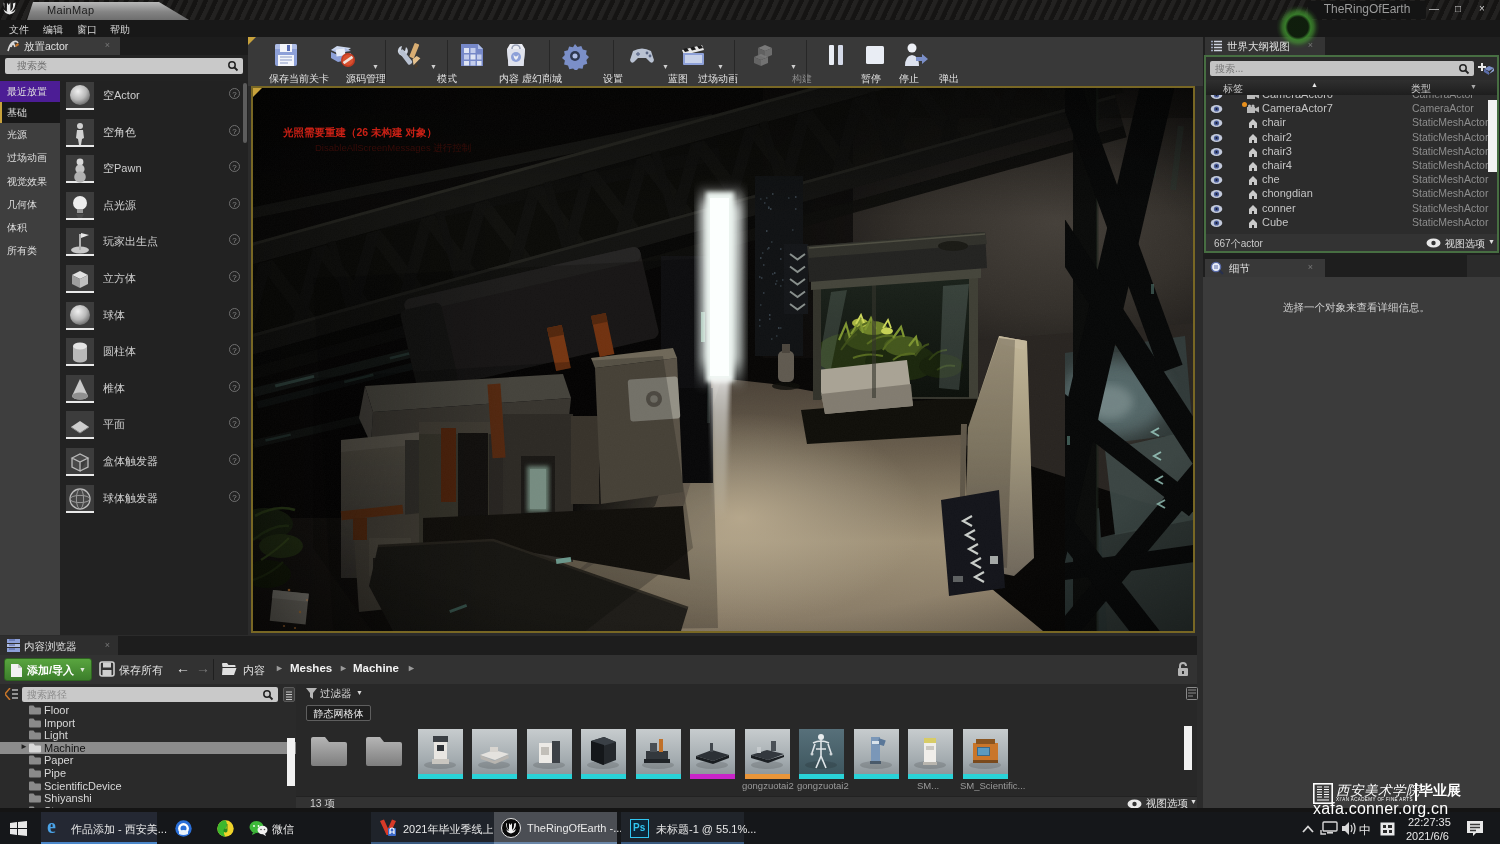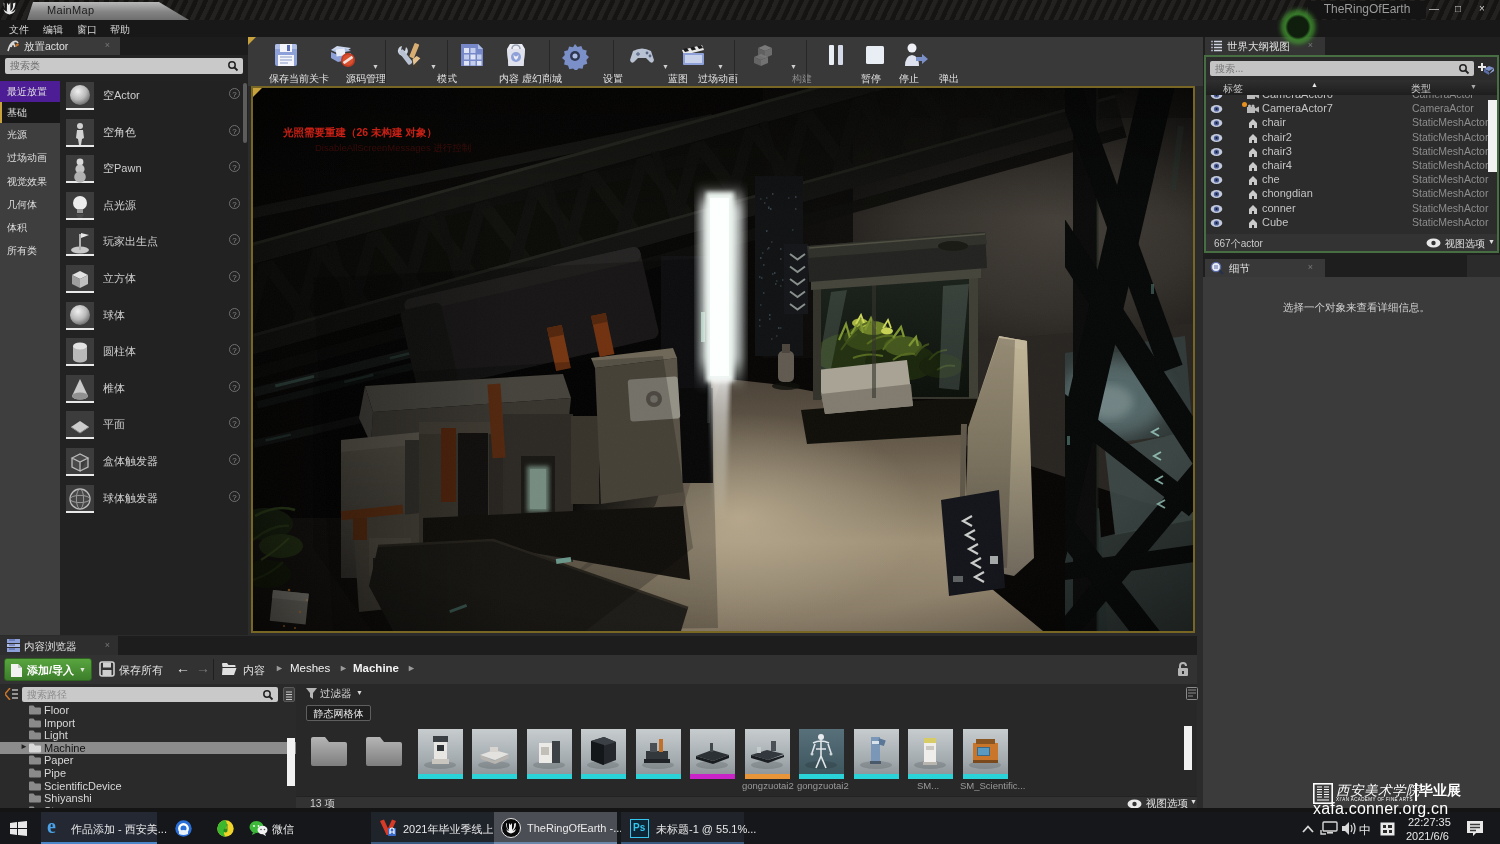--- a/index.html
+++ b/index.html
@@ -13,21 +13,21 @@
 #apptitle{left:1308px;top:1px;width:118px;height:18px;background:#141414;border-radius:2px;color:#9b9b9b;font-size:12px;text-align:center;line-height:17px}
 .winbtn{top:2px;height:14px;width:20px;color:#cfcfcf;font-size:10px;text-align:center;line-height:14px}
 #greenring{left:1274px;top:3px;width:48px;height:48px;z-index:30;border-radius:50%;background:radial-gradient(circle,rgba(15,30,12,.95) 0 30%,rgba(60,140,45,.85) 38%,rgba(70,160,50,.55) 46%,rgba(50,110,38,.22) 56%,rgba(40,90,30,0) 64%)}
 
 #menubar{left:0;top:20px;width:1500px;height:17px;background:#181818;color:#d6d6d6;font-size:10px}
 #menubar span{position:absolute;top:3px}
 
 #leftpanel{left:0;top:37px;width:248px;height:598px;background:#232323}
 #lp-tabrow{left:0;top:0;width:248px;height:18px;background:#1c1c1c}
 #lp-tab{left:0;top:0;width:120px;height:18px;background:#3a3a3a}
-#lp-search{left:5px;top:21px;width:238px;height:16px;background:#c9c9c9;border-radius:2px;color:#6e6e6e;font-size:10px;line-height:16px;padding-left:5px}
+#lp-search{left:5px;top:21px;width:238px;height:16px;background:#c9c9c9;border-radius:2px;color:#6e6e6e;font-size:10px;line-height:16px;padding-left:12px}
 #lp-cats{left:0;top:44px;width:60px;height:554px;background:#3e3e3e}
 .lpcat{position:absolute;left:0;width:60px;height:20px;color:#dedede;font-size:10px;line-height:20px;padding-left:7px}
 #lp-items{left:60px;top:44px;width:188px;height:554px;background:#222222}
 .lprow{position:absolute;left:0;width:188px;height:36px}
 .lpicon{position:absolute;left:6px;top:4px;width:28px;height:28px;background:#3c3c3c;border-bottom:2px solid #e9e9e9}
 .lplabel{position:absolute;left:43px;top:10px;font-size:11px;color:#cfcfcf}
 .lpq{position:absolute;right:8px;top:10px;width:11px;height:11px;border-radius:50%;border:1px solid #6f6f6f;color:#8a8a8a;font-size:8px;text-align:center;line-height:11px}
 
 #toolbar{left:248px;top:37px;width:955px;height:49px;background:#393939}
 .tbsep{position:absolute;top:3px;width:1px;height:43px;background:#272727}
@@ -917,21 +917,21 @@
     <span class="tx" style="left:119px;top:8px;font-size:11px;color:#e3e3e3">保存所有</span>
     <span class="tx" style="left:176px;top:5px;font-size:14px;color:#e8e8e8">←</span>
     <span class="tx" style="left:196px;top:5px;font-size:14px;color:#787878">→</span>
     <div style="position:absolute;left:213px;top:4px;width:1px;height:21px;background:#1f1f1f"></div>
     <svg style="position:absolute;left:221px;top:7px" width="17" height="14" viewBox="0 0 17 14">
         <path d="M1 2 a1 1 0 0 1 1-1 h4 l1.5 2 h6 a1 1 0 0 1 1 1 v1 h-13z" fill="#e0e0e0"></path>
         <path d="M1.5 6 h14 l-2.5 7 h-12z" fill="#e0e0e0"></path>
       </svg>
     <span class="tx" style="left:243px;top:8px;font-size:11px;color:#e3e3e3">内容</span>
     <span class="tx" style="left:275px;top:8px;font-size:9px;color:#9a9a9a">►</span>
-    <span class="tx" style="left:290px;top:7px;font-size:11.5px;font-weight:normal;color:#f2f2f2">Meshes</span>
+    <span class="tx" style="left:290px;top:7px;font-size:11.5px;font-weight:bold;color:#f2f2f2">Meshes</span>
     <span class="tx" style="left:339px;top:8px;font-size:9px;color:#9a9a9a">►</span>
     <span class="tx" style="left:353px;top:7px;font-size:11.5px;font-weight:bold;color:#f2f2f2">Machine</span>
     <span class="tx" style="left:407px;top:8px;font-size:9px;color:#9a9a9a">►</span>
     <svg style="position:absolute;left:1176px;top:6px" width="14" height="16" viewBox="0 0 14 16">
         <rect x="2" y="7" width="10" height="8" rx="1" fill="#b5b5b5"></rect>
         <path d="M4 7 v-2 a3 3 0 0 1 6 0" stroke="#b5b5b5" stroke-width="2" fill="none"></path>
         <rect x="6" y="10" width="2" height="3" fill="#333"></rect>
       </svg>
   </div>
   <div class="abs" id="cb-left">

